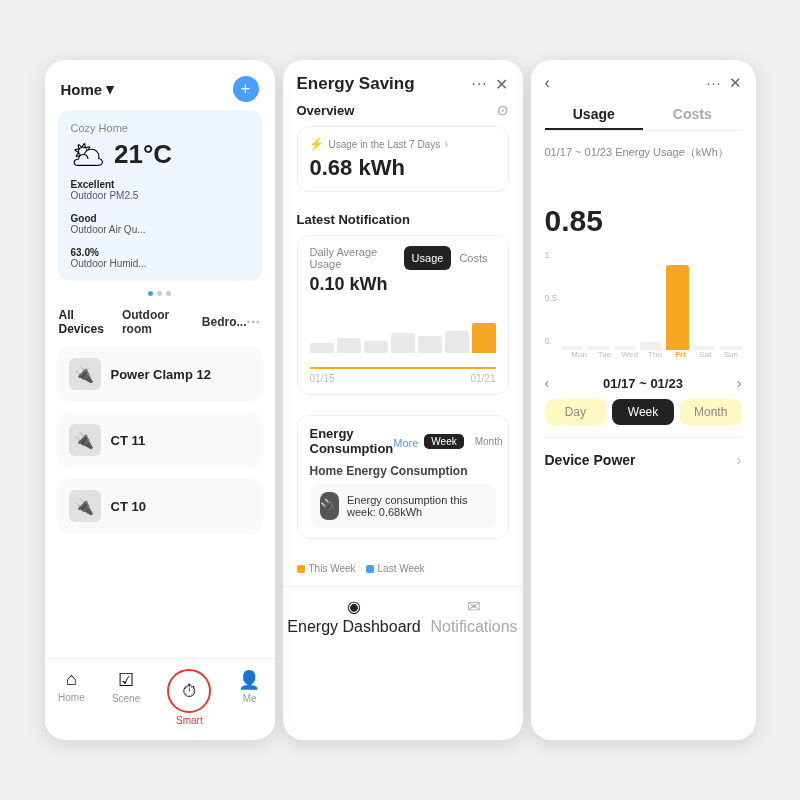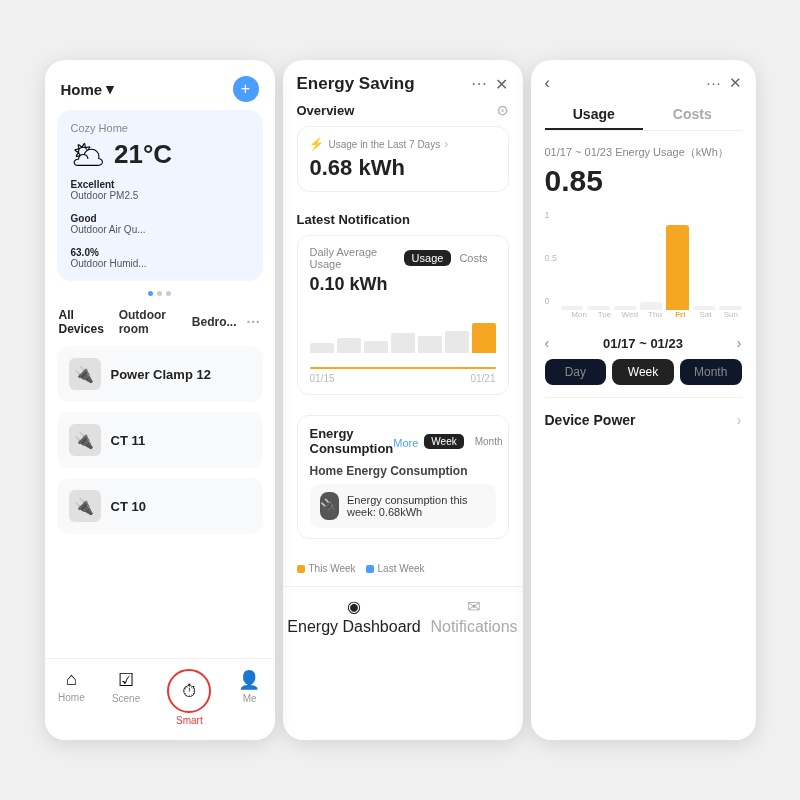--- a/index.html
+++ b/index.html
@@ -95,21 +95,21 @@
     .p1-dots {
       display: flex;
       justify-content: center;
       gap: 4px;
       margin-bottom: 8px;
     }
     .p1-dot { width: 5px; height: 5px; border-radius: 50%; background: #ccc; }
     .p1-dot.active { background: #4a9eff; }
     .p1-tabs {
       display: flex;
-      gap: 10px;
+      gap: 0;
       padding: 4px 14px 10px;
       align-items: center;
     }
     .p1-tab {
       font-size: 12px;
       color: #333;
       font-weight: 600;
       cursor: pointer;
     }
     .p1-tab.active { color: #222; font-weight: 700; }
@@ -216,21 +216,20 @@
     .p2-notification-card {
       background: #fff;
       border: 1px solid #eee;
       border-radius: 12px;
       padding: 10px 12px;
       margin-bottom: 10px;
     }
     .p2-notif-header {
       display: flex;
       justify-content: space-between;
-      align-items: center;
       margin-bottom: 4px;
     }
     .p2-notif-label { font-size: 11px; color: #888; }
     .p2-usage-costs-btns {
       display: flex;
       gap: 0;
     }
     .p2-uc-btn {
       font-size: 11px;
       padding: 2px 8px;
@@ -405,20 +404,21 @@
     .p3-date-range {
       padding: 4px 14px 2px;
       font-size: 11px;
       color: #888;
     }
     .p3-kwh-main {
       padding: 2px 14px 12px;
       font-size: 30px;
       font-weight: 700;
       color: #222;
+      margin-top: 40px;
     }
 
     .p3-chart-section {
       padding: 0 14px 8px;
       position: relative;
     }
     .p3-y-label { font-size: 9px; color: #bbb; }
     .p3-bar-wrap {
       flex: 1;
       display: flex;
@@ -455,21 +455,21 @@
       padding: 0 14px 12px;
     }
     .p3-period-btn {
       flex: 1;
       text-align: center;
       padding: 6px 0;
       border-radius: 8px;
       font-size: 12px;
       cursor: pointer;
       border: none;
-      background: #0f172a;
+      background: #fef9c3;
       color: #888;
       font-weight: 500;
     }
     .p3-period-btn.active {
       background: #222;
       color: #fff;
     }
 
     .p3-divider { height: 1px; background: #f0f0f0; margin: 0 14px; }
 

